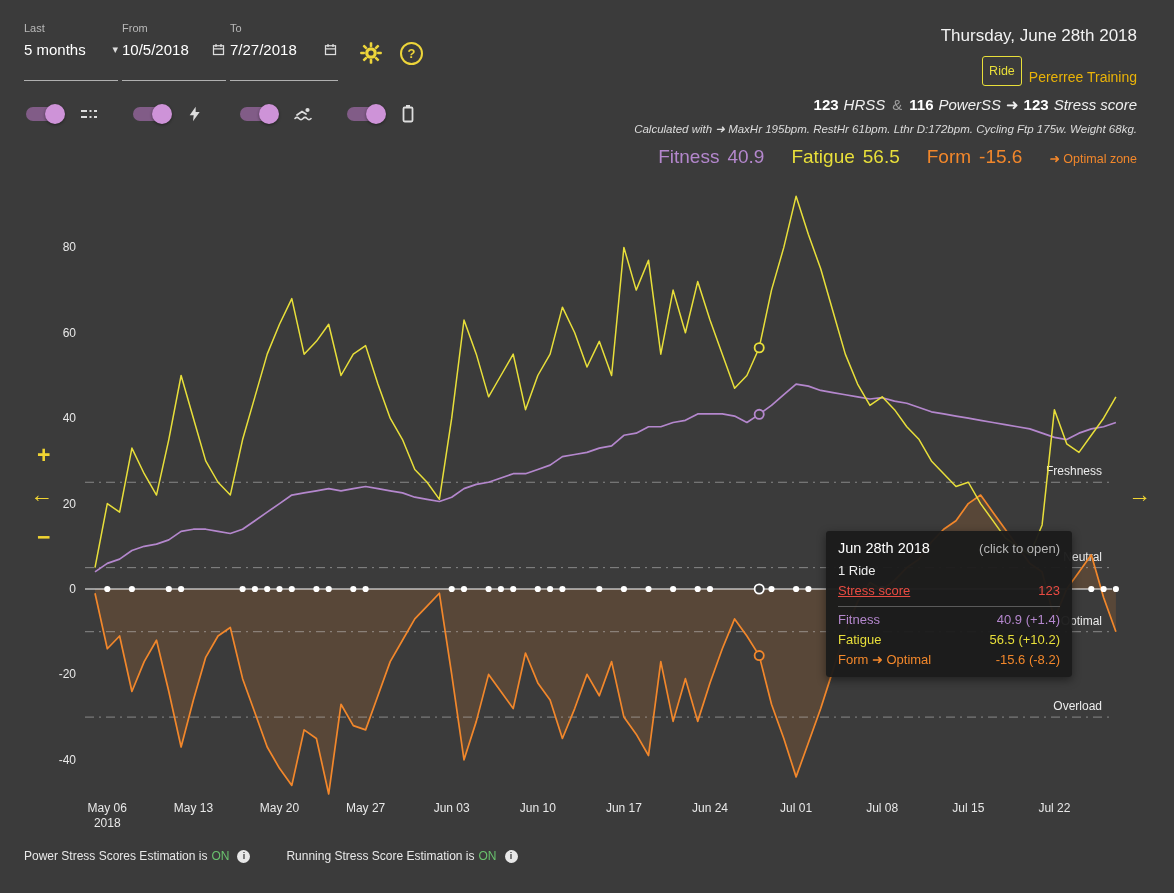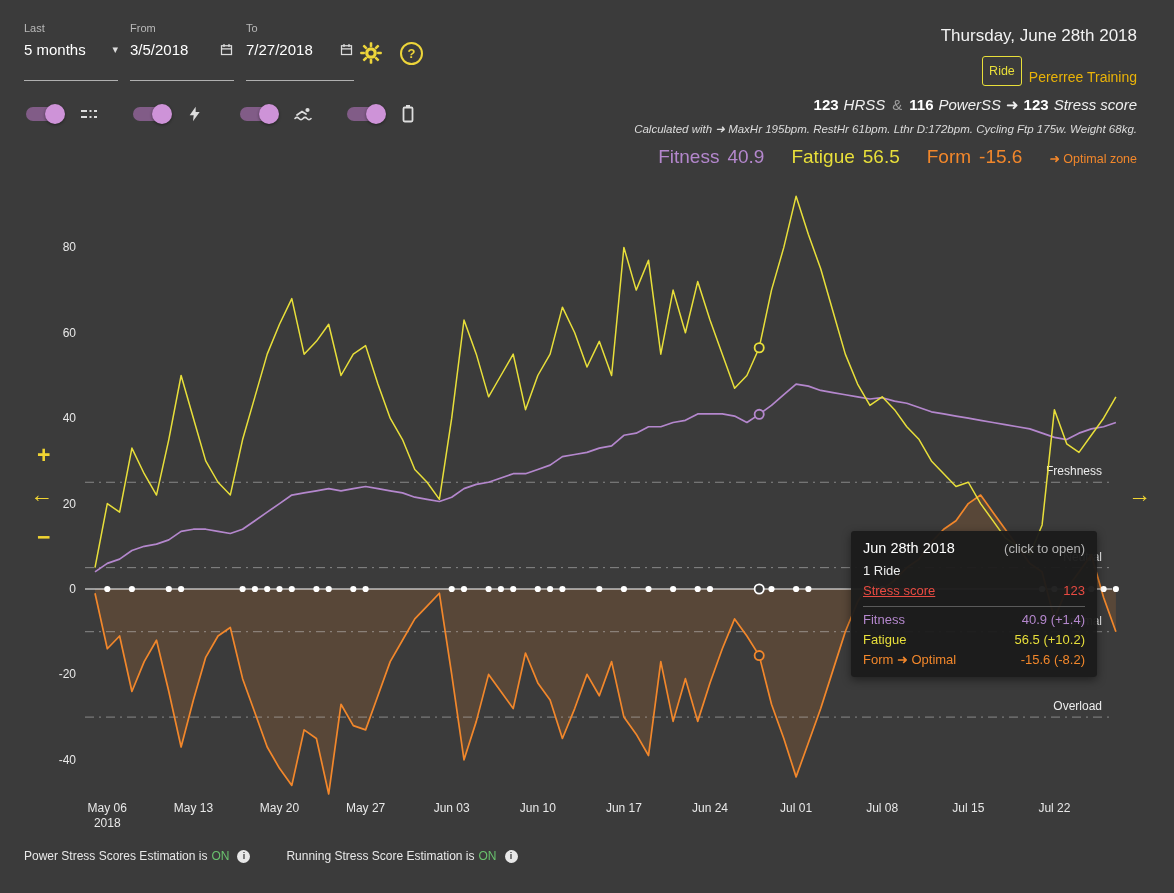--- a/index.html
+++ b/index.html
@@ -4,21 +4,21 @@
 <style>
   html,body{margin:0;padding:0;}
   body{
     width:1174px;height:893px;position:relative;overflow:hidden;
     background:#3b3b3b;color:#eee;
     font-family:"Liberation Sans",sans-serif;
   }
   svg text{font-family:"Liberation Sans",sans-serif;}
 
   
-  .filters{position:absolute;left:24px;top:22px;display:flex;gap:12px;align-items:flex-start;z-index:3;}
+  .filters{position:absolute;left:24px;top:22px;display:flex;gap:4px;align-items:flex-start;z-index:3;}
   .field{display:flex;flex-direction:column;}
   .field-label{font-size:11px;color:#b9b9b9;margin-bottom:7px;}
   .field-value-row{display:flex;align-items:center;border-bottom:1px solid rgba(255,255,255,.6);
     padding-bottom:22px;font-size:15px;color:#fff;}
   .w-last{width:94px;} .w-from{width:104px;} .w-to{width:108px;}
   .caret{margin-left:auto;font-size:11px;color:#ddd;}
   .cal{margin-left:auto;display:flex;}
   .icon-gear{position:absolute;left:358px;top:40px;width:26px;height:26px;cursor:pointer;z-index:3;}
   .icon-help{position:absolute;left:400px;top:42px;width:19px;height:19px;border:2px solid #edd53a;
     border-radius:50%;color:#edd53a;font-weight:bold;font-size:13px;display:flex;align-items:center;
@@ -55,21 +55,21 @@
   .tick-label{fill:#e8e8e8;font-size:12px;}
   .zone-label{fill:#ececec;font-size:12px;}
 
   .ctrl{position:absolute;color:#f0d432;font-weight:bold;font-size:23px;cursor:pointer;z-index:3;line-height:1;}
   .ctrl-plus{left:37px;top:444px;}
   .ctrl-left{left:30px;top:483px;}
   .ctrl-minus{left:37px;top:526px;}
   .ctrl-right{left:1128px;top:483px;}
 
   
-  .tooltip{position:absolute;left:851px;top:531px;width:222px;background:rgba(27,27,27,.96);
+  .tooltip{position:absolute;left:826px;top:531px;width:222px;background:rgba(27,27,27,.96);
     border-radius:3px;padding:9px 12px 10px;box-shadow:0 3px 10px rgba(0,0,0,.45);font-size:13px;z-index:5;cursor:pointer;}
   .tt-head{display:flex;justify-content:space-between;align-items:baseline;}
   .tt-date{font-size:14.5px;color:#fff;}
   .tt-hint{font-size:13px;color:#b5b5b5;}
   .tt-activities{margin-top:7px;color:#ededed;}
   .tt-row{display:flex;justify-content:space-between;margin-top:5px;}
   .tt-stress{color:#e94b42;}
   .tt-stress .tt-label{text-decoration:underline;}
   .tt-divider{border-top:1px solid #5a5a5a;margin:8px 0 3px;}
   .tt-fitness{color:#b487cd;} .tt-fatigue{color:#e8df3a;} .tt-form{color:#f2872b;justify-content:space-between;}
@@ -165,21 +165,21 @@
   <div class="field">
     <span class="field-label">Last</span>
     <div class="field-value-row w-last">
       <span>5 months</span>
       <span class="caret">▾</span>
     </div>
   </div>
   <div class="field">
     <span class="field-label">From</span>
     <div class="field-value-row w-from">
-      <span>3/5/2018</span>
+      <span>10/5/2018</span>
       <span class="cal">
         <svg width="15" height="15" viewBox="0 0 24 24">
             <rect x="4" y="6" width="16" height="14" fill="none" stroke="#ddd" stroke-width="2"></rect>
             <line x1="8" y1="3" x2="8" y2="8" stroke="#ddd" stroke-width="2"></line>
             <line x1="16" y1="3" x2="16" y2="8" stroke="#ddd" stroke-width="2"></line>
             <line x1="4" y1="11" x2="20" y2="11" stroke="#ddd" stroke-width="2"></line>
           </svg>
       </span>
     </div>
   </div>

